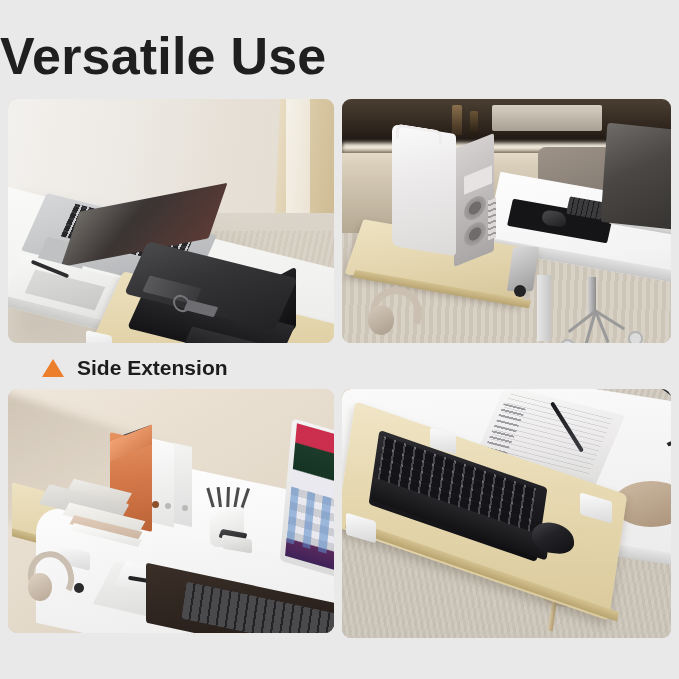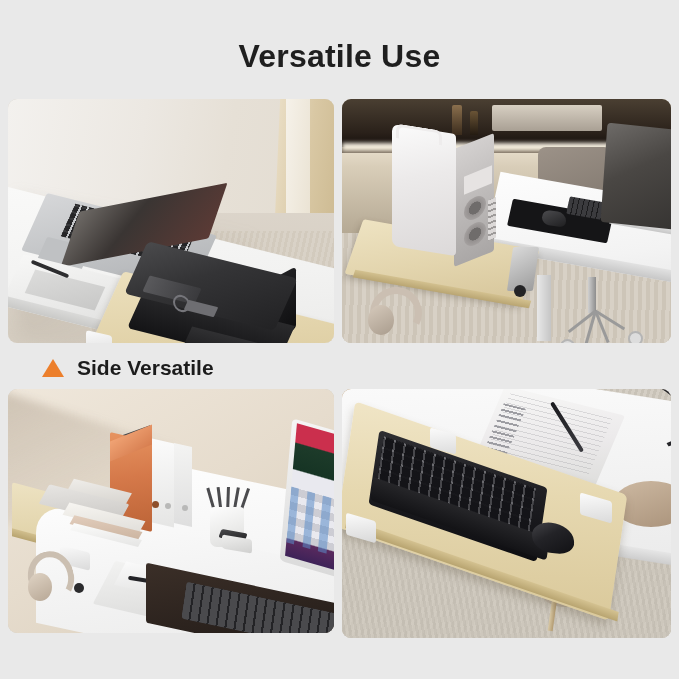--- a/index.html
+++ b/index.html
@@ -20,22 +20,21 @@
     height: 679px;
     background: #e9e9e9;
   }
 
   
   .title {
     position: absolute;
     top: 30px;
     left: 0;
     width: 679px;
-    text-align: center;
-    font-size: 32px;
+    font-size: 52px;
     font-weight: 700;
     letter-spacing: 0.2px;
     color: #1f1f1f;
     line-height: 52px;
   }
 
   
   .panel {
     position: absolute;
     overflow: hidden;
@@ -809,21 +808,21 @@
         <div class="tr-leg" style="transform: rotate(52deg);"></div>
         <div class="tr-caster" style="left:12px; top:34px;"></div>
 
         <div class="tr-caster" style="left:80px; top:26px;"></div>
       </div>
     </div>
   </div>
 
   <div class="caption caption-side">
     <span class="tri"></span>
-    <span>Side Versatile</span>
+    <span>Side Extension</span>
   </div>
 
   <div class="panel panel-bl">
     <div class="scene">
       <div class="bl-wall"></div>
       <div class="bl-wallshadow"></div>
 
       <div class="bl-tray"></div>
       <div class="bl-tray-edge"></div>
 

